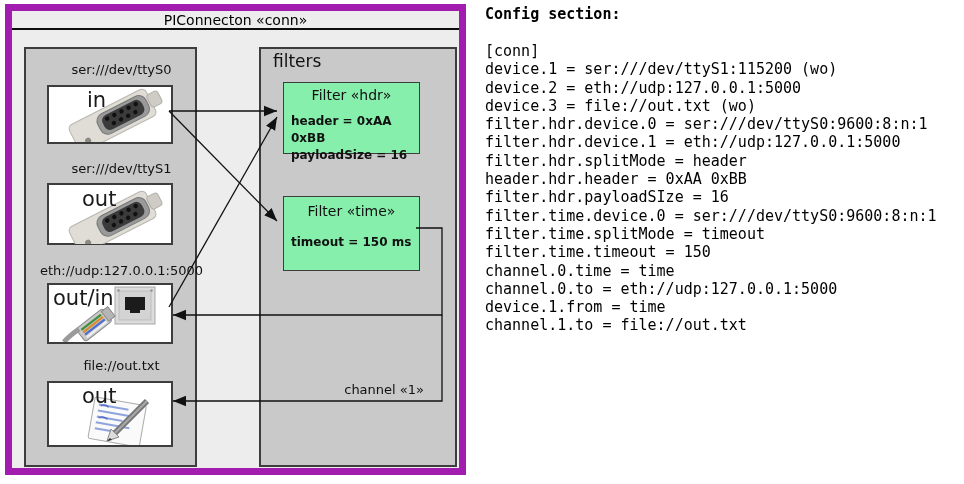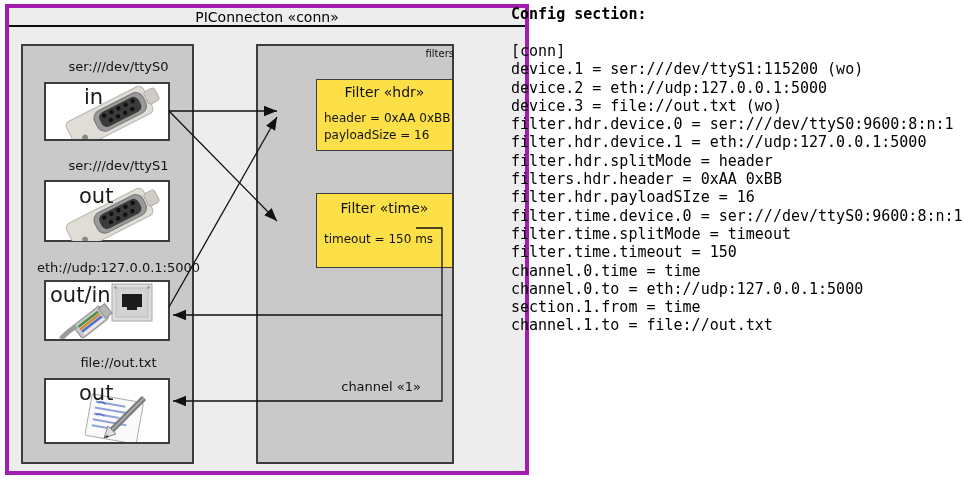--- a/index.html
+++ b/index.html
@@ -3,44 +3,44 @@
 <meta charset="utf-8">
 <style>
   * { box-sizing: border-box; margin: 0; padding: 0; }
   html,body { background:#ffffff; }
   #root {
     position: relative; width: 964px; height: 484px;
     background:#ffffff; overflow:hidden;
     font-family:"DejaVu Sans", sans-serif; color:#111;
   }
   .outer {
-    position:absolute; left:5px; top:4px; width:524px; height:471px;
-    border:4px solid #a21caf; background:#ededed;padding-left:14px;
+    position:absolute; left:5px; top:4px; width:461px; height:471px;
+    border:7px solid #a21caf; background:#ededed;padding-left:14px;
   }
   .title {
     position:absolute; left:0; top:0; width:100%; height:19px;
     border-bottom:2px solid #0d0d0d; text-align:center;
     font-size:14px; line-height:18px; color:#000;
   }
   .panel { position:absolute; background:#c9c9c9; border:2px solid #3d3d3d; }
   .devices-panel { left:12px; top:36px; width:173px; height:420px; }
   .filters-panel { left:247px; top:36px; width:198px; height:420px; }
-  .filters-title { position:absolute; left:247px; top:40px; width:198px; text-align:right; font-size:10px; }
+  .filters-title { position:absolute; left:261px; top:40px; width:198px; text-align:left; font-size:17px; }
   .dev-label { position:absolute; left:12px; width:173px; text-align:center; font-size:13px;margin-left:11px; }
   .dev-box { position:absolute; left:35px; width:126px; background:#ffffff; border:2px solid #3d3d3d; }
   .dir-label { position:absolute; font-size:21px; color:#1a1a1a; z-index:2; }
   .dev-icon { position:absolute; left:0; top:0; }
-  .filter-box { position:absolute; left:271px; width:137px; background:#fde047; border:1.5px solid #3d3d3d;margin-left:36px; }
+  .filter-box { position:absolute; left:271px; width:137px; background:#86efac; border:1.5px solid #3d3d3d; }
   .filter-title { position:absolute; top:4px; left:0; width:100%; text-align:center; font-size:14px; }
-  .filter-props { position:absolute; left:7px; font-size:12px; line-height:17px; }
+  .filter-props { position:absolute; left:7px; font-size:12px; line-height:17px;font-weight:bold; }
   .channel-label { position:absolute; left:271px; width:141px; text-align:right; font-size:13px; }
   .overlay { position:absolute; left:0; top:0; width:964px; height:484px; pointer-events:none; z-index:5; }
   .config {
     position:absolute; left:485px; top:5px; color:#000;
-    font-family:"DejaVu Sans Mono", monospace; font-size:15px;margin-left:26px;
+    font-family:"DejaVu Sans Mono", monospace; font-size:15px;
   }
   .config-heading { font-weight:bold; line-height:19px; margin-bottom:18px; }
   .cline { line-height:18.3px; white-space:pre; }
 </style>
 </head>
 <body>
 
 <div id="root">
 
   <div class="outer">
@@ -174,25 +174,25 @@
   <div class="config">
     <div class="config-heading">Config section:</div>
     <div class="config-lines">
       <div class="cline">[conn]</div>
       <div class="cline">device.1 = ser:///dev/ttyS1:115200 (wo)</div>
       <div class="cline">device.2 = eth://udp:127.0.0.1:5000</div>
       <div class="cline">device.3 = file://out.txt (wo)</div>
       <div class="cline">filter.hdr.device.0 = ser:///dev/ttyS0:9600:8:n:1</div>
       <div class="cline">filter.hdr.device.1 = eth://udp:127.0.0.1:5000</div>
       <div class="cline">filter.hdr.splitMode = header</div>
-      <div class="cline">filters.hdr.header = 0xAA 0xBB</div>
+      <div class="cline">header.hdr.header = 0xAA 0xBB</div>
       <div class="cline">filter.hdr.payloadSIze = 16</div>
       <div class="cline">filter.time.device.0 = ser:///dev/ttyS0:9600:8:n:1</div>
       <div class="cline">filter.time.splitMode = timeout</div>
       <div class="cline">filter.time.timeout = 150</div>
       <div class="cline">channel.0.time = time</div>
       <div class="cline">channel.0.to = eth://udp:127.0.0.1:5000</div>
-      <div class="cline">section.1.from = time</div>
+      <div class="cline">device.1.from = time</div>
       <div class="cline">channel.1.to = file://out.txt</div>
     </div>
   </div>
 
 </div>
 
 </body></html>

